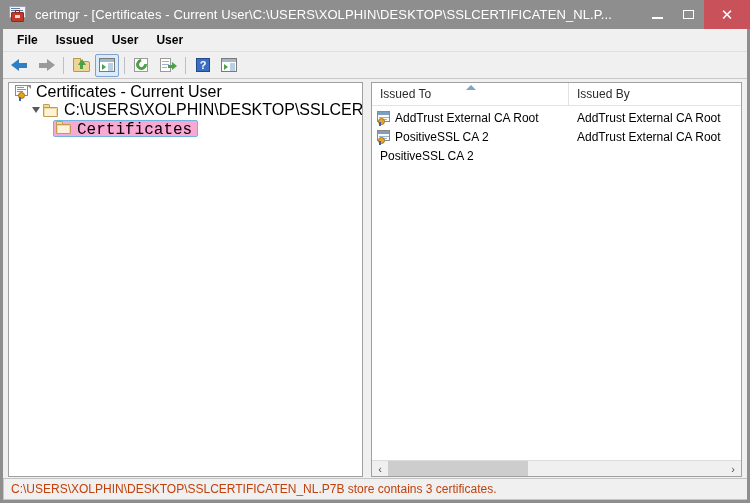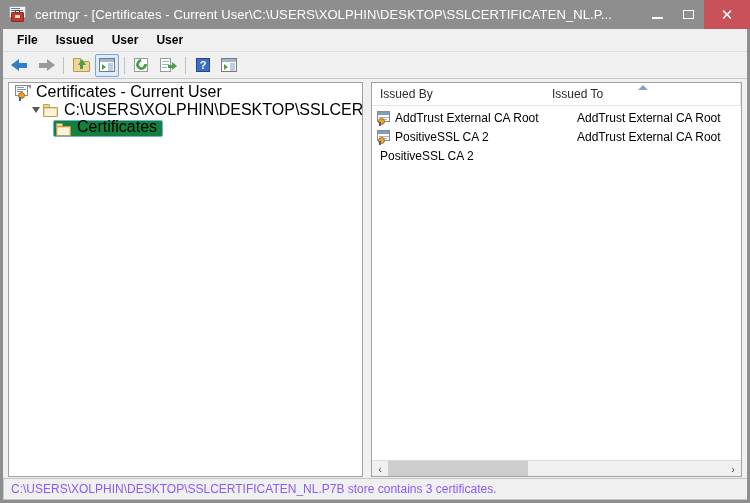--- a/index.html
+++ b/index.html
@@ -349,28 +349,29 @@
   }
   .tree-row.lvl0 { padding-left: 6px; }
   .tree-row.lvl1 { padding-left: 22px; }
   .tree-row.lvl2 { padding-left: 44px; }
   .tree-label {
     font-size: 16px;
     margin-left: 5px;
     color: #000000;
   }
   .tree-sel {
-    background: #15803d;
+    background: #f9a8d4;
     border: 1px solid #6fb5e0;
     border-radius: 2px;
     display: inline-flex;
-    align-items: flex-end;
+    align-items: flex-start;
     padding: 0 5px 0 2px;
     height: 17px;
     box-sizing: border-box;
+    font-family: Liberation Mono, monospace;
   }
   .expander {
     width: 10px; height: 10px;
     position: relative;
     margin-right: 2px;
     flex: 0 0 auto;
   }
   .expander .tri {
     position: absolute;
     left: 1px; top: 2px;
@@ -556,21 +557,21 @@
     width: 744px; height: 22px;
     background: #f0f0f0;
     border: 1px solid #c4c4c4;
     border-right: none;
     display: flex;
     align-items: center;
     box-sizing: border-box;
   }
   .status-text {
     font-size: 12px;
-    color: #8b5cf6;
+    color: #c2410c;
     margin-left: 7px;
     white-space: nowrap;
   }
 </style>
 </head>
 <body>
 
 <div class="window">
 
   <div class="titlebar">
@@ -702,26 +703,26 @@
                 <div class="finner"></div>
             </div>
             <span class="tree-label">Certificates</span>
           </div>
         </div>
       </div>
 
       <div class="list-pane">
 
         <div class="col-header">
-          <div class="col c2">
-            <span>Issued By</span>
-          </div>
           <div class="col c1">
             <span>Issued To</span>
             <div class="sort-asc"></div>
+          </div>
+          <div class="col c2">
+            <span>Issued By</span>
           </div>
         </div>
 
         <div class="rows">
           <div class="lv-row">
             <div class="lv-c1">
               <div class="ic-cert">
                 <div class="page"></div>
                   <div class="hdr"></div>
                 <div class="ln" style="top:6px;width:10px;"></div>

